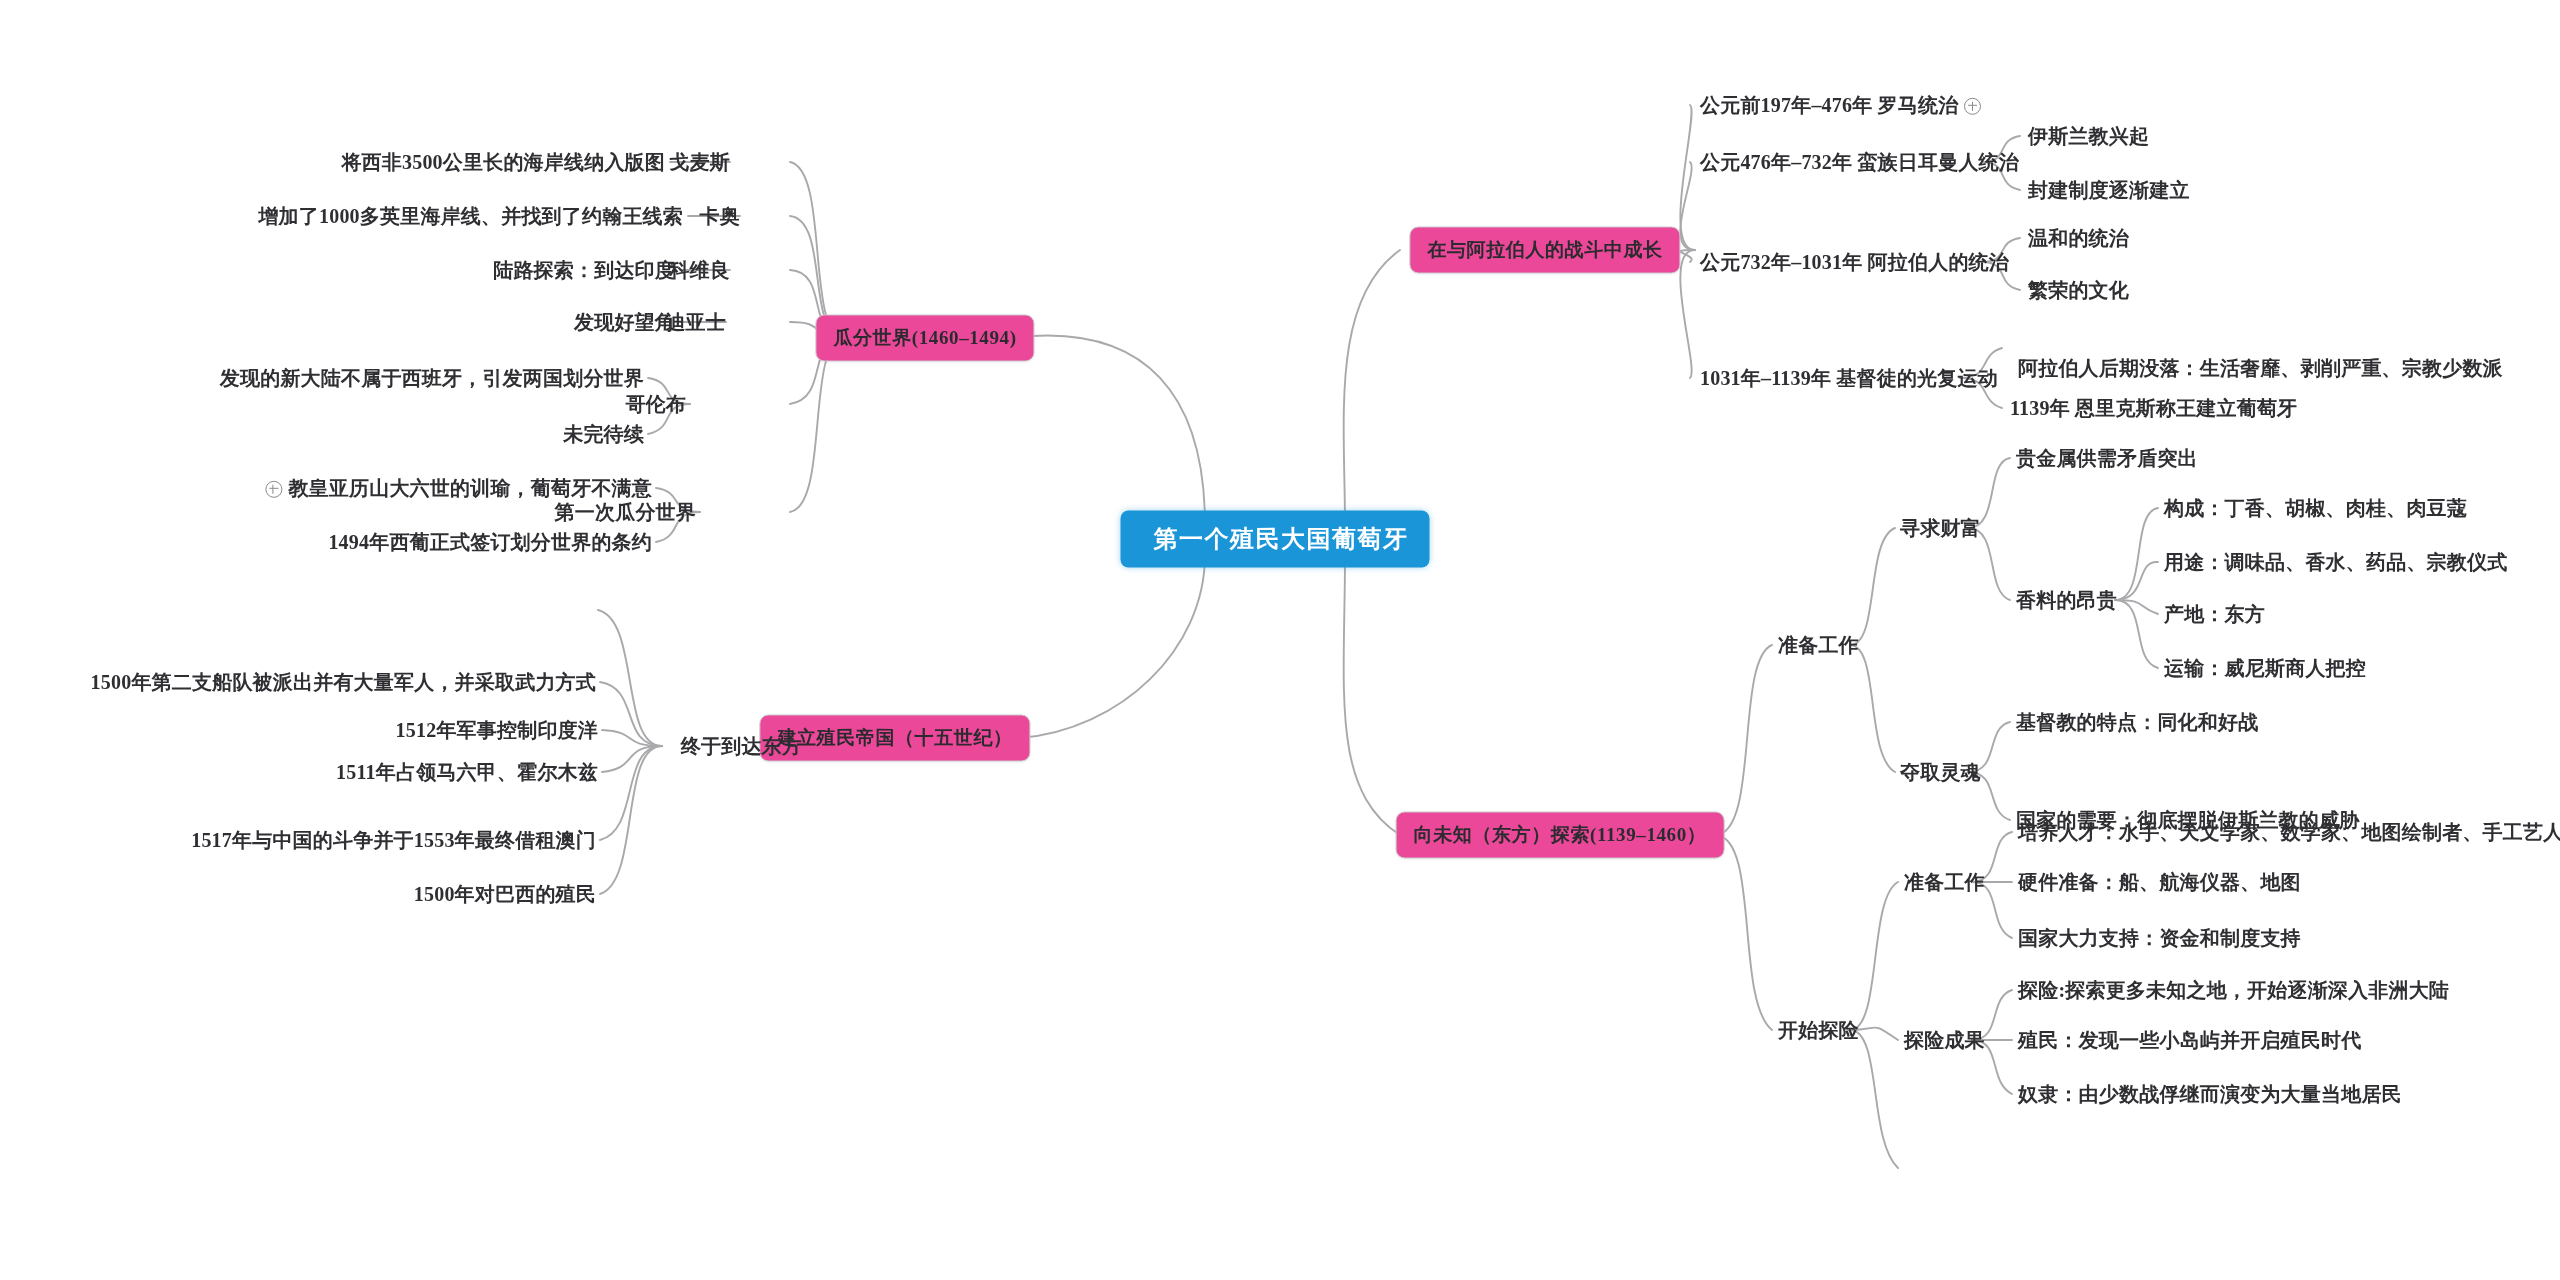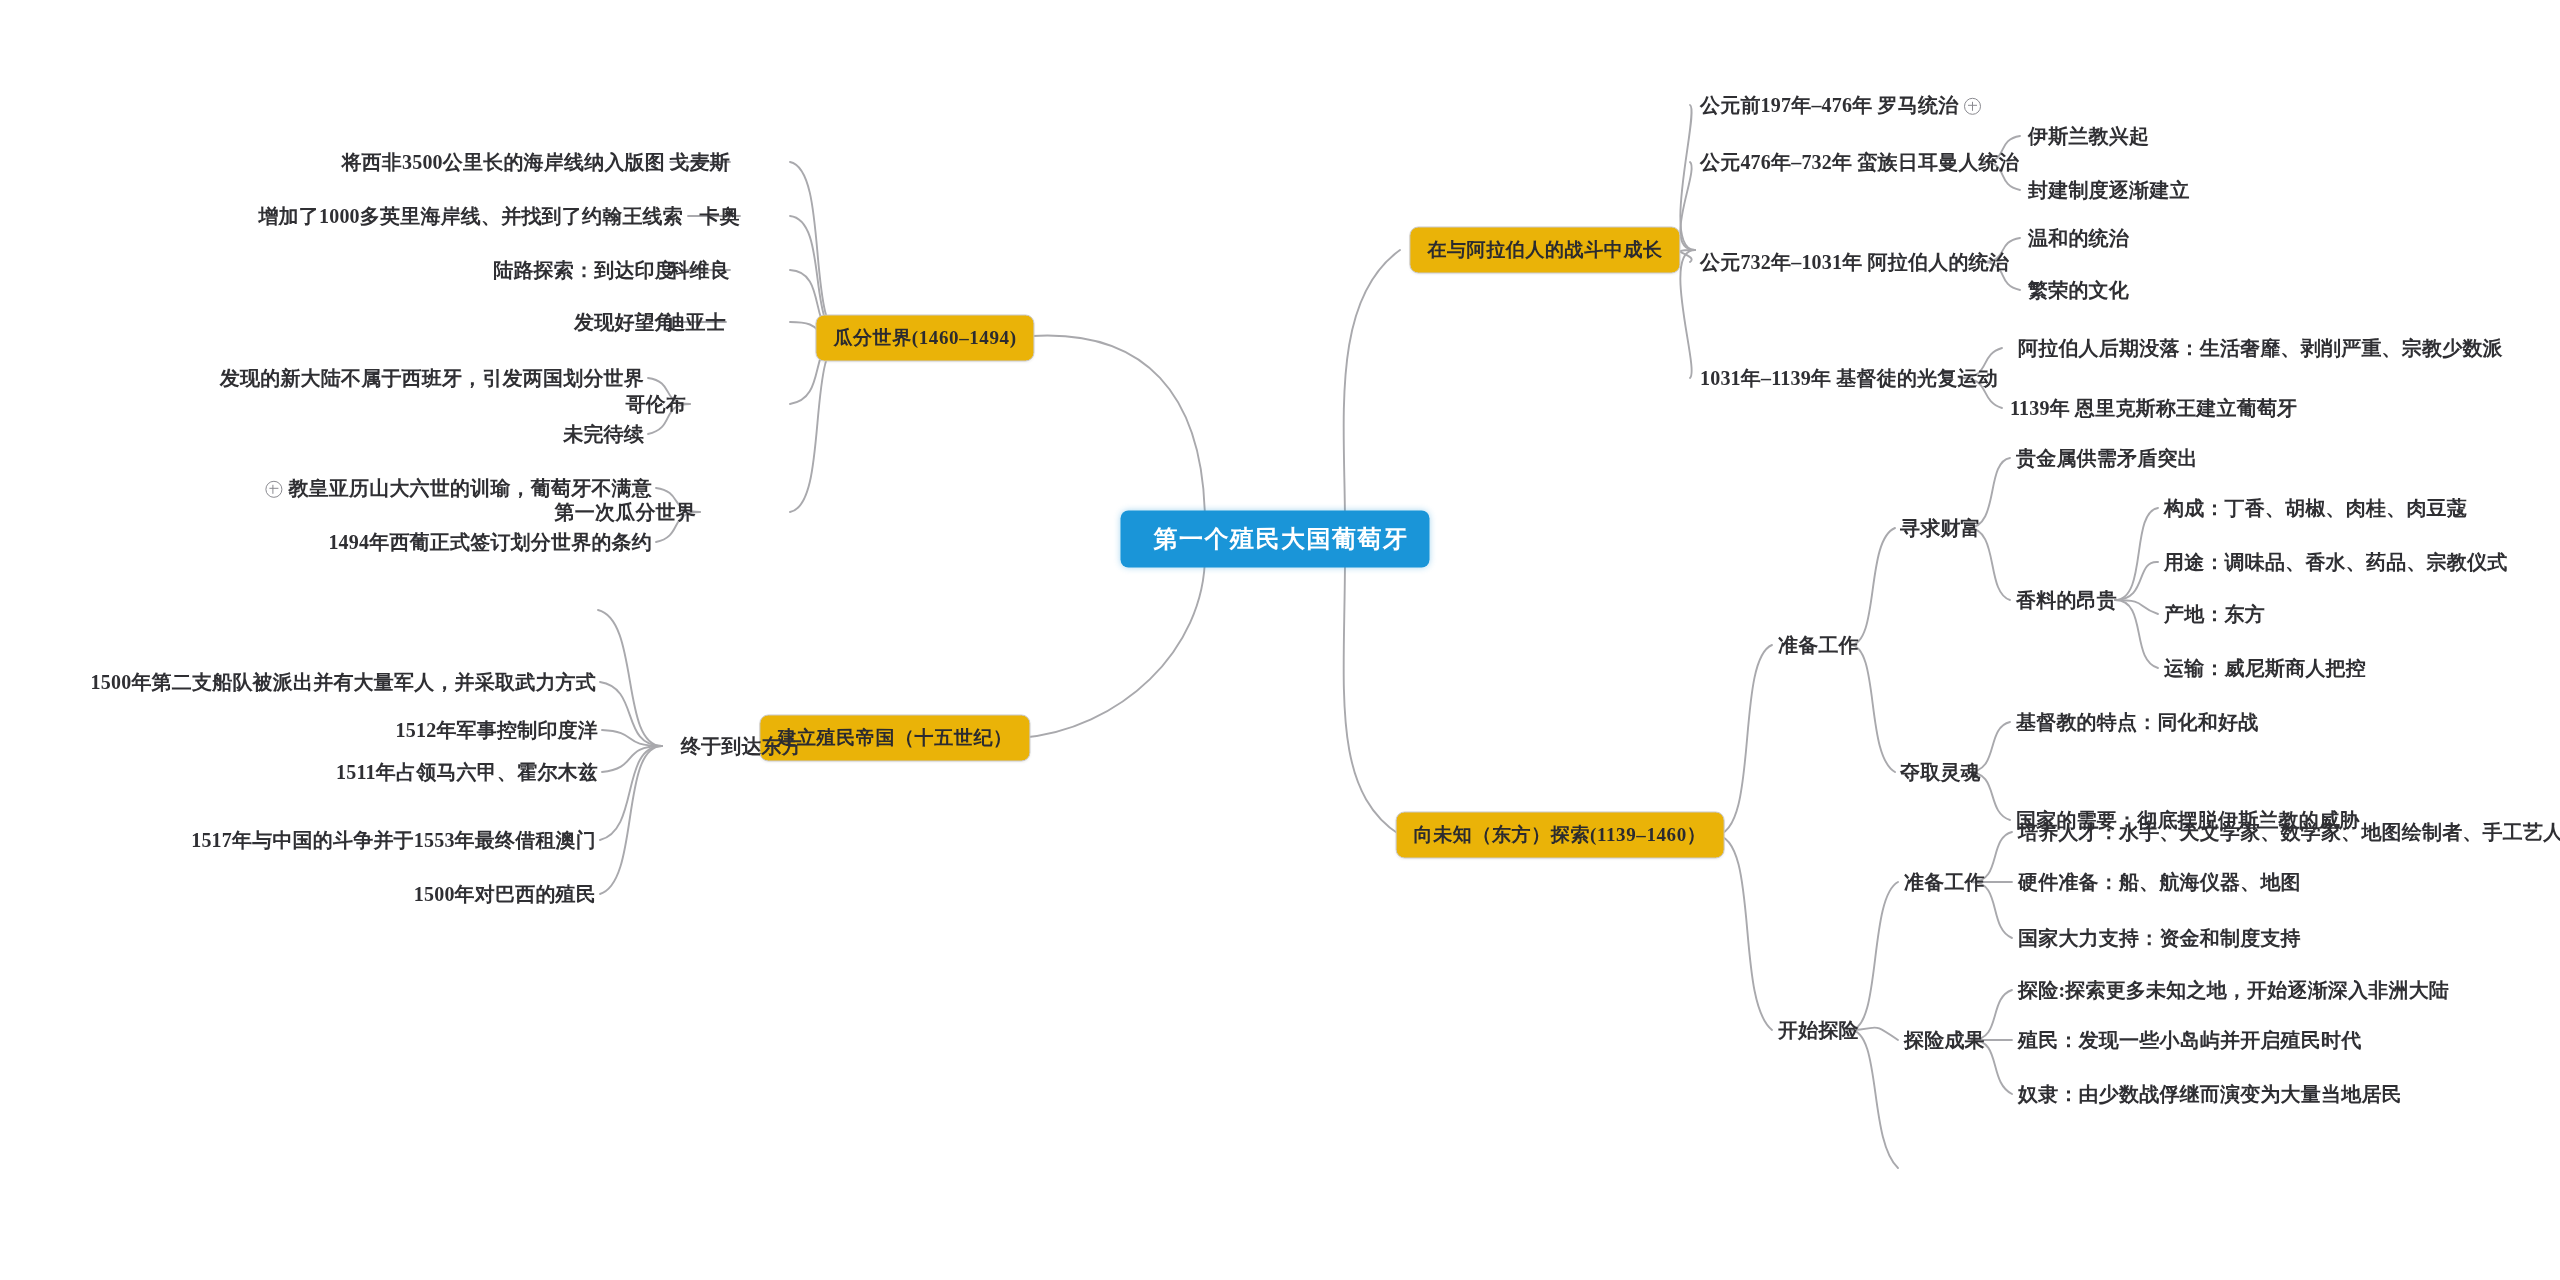--- a/index.html
+++ b/index.html
@@ -44,21 +44,21 @@
     font-weight:700;
     letter-spacing:1.5px;
     white-space:nowrap;
     box-shadow:0 0 0 1px #1a95d8, 0 0 7px rgba(26,149,216,.45);
   }
 
   
   .boxnode{
     position:absolute;
     transform:translate(-50%,-50%);
-    background:#eab308;
+    background:#ec4899;
     border:1.3px solid #c9c9cd;
     border-radius:9px;
     padding:9px 17px 10px 17px;
     font-size:19px;
     font-weight:700;
     color:#2b2b2f;
     letter-spacing:.6px;
     white-space:nowrap;
     box-shadow:0 1px 2px rgba(0,0,0,.045);
   }
@@ -180,21 +180,21 @@
 
   <div class="nd l" style="left:1700px;top:162px;">公元476年–732年  蛮族日耳曼人统治</div>
   <div class="nd l" style="left:2028px;top:136px;">伊斯兰教兴起</div>
   <div class="nd l" style="left:2028px;top:190px;">封建制度逐渐建立</div>
 
   <div class="nd l" style="left:1700px;top:262px;">公元732年–1031年  阿拉伯人的统治</div>
   <div class="nd l" style="left:2028px;top:238px;">温和的统治</div>
   <div class="nd l" style="left:2028px;top:290px;">繁荣的文化</div>
 
   <div class="nd l" style="left:1700px;top:378px;">1031年–1139年  基督徒的光复运动</div>
-  <div class="nd l" style="left:2010px;top:348px;padding-left:8px;">阿拉伯人后期没落：生活奢靡、剥削严重、宗教少数派</div>
+  <div class="nd l" style="left:2010px;top:368px;padding-left:8px;">阿拉伯人后期没落：生活奢靡、剥削严重、宗教少数派</div>
   <div class="nd l" style="left:2010px;top:408px;">1139年  恩里克斯称王建立葡萄牙</div>
 
   <div class="nd l" style="left:1778px;top:645px;">准备工作</div>
 
   <div class="nd l" style="left:1900px;top:528px;text-align:center;">寻求财富</div>
   <div class="nd l" style="left:2016px;top:458px;">贵金属供需矛盾突出</div>
   <div class="nd l" style="left:2016px;top:600px;">香料的昂贵</div>
 
   <div class="nd l" style="left:2164px;top:508px;">构成：丁香、胡椒、肉桂、肉豆蔻</div>
   <div class="nd l" style="left:2164px;top:562px;">用途：调味品、香水、药品、宗教仪式</div>

